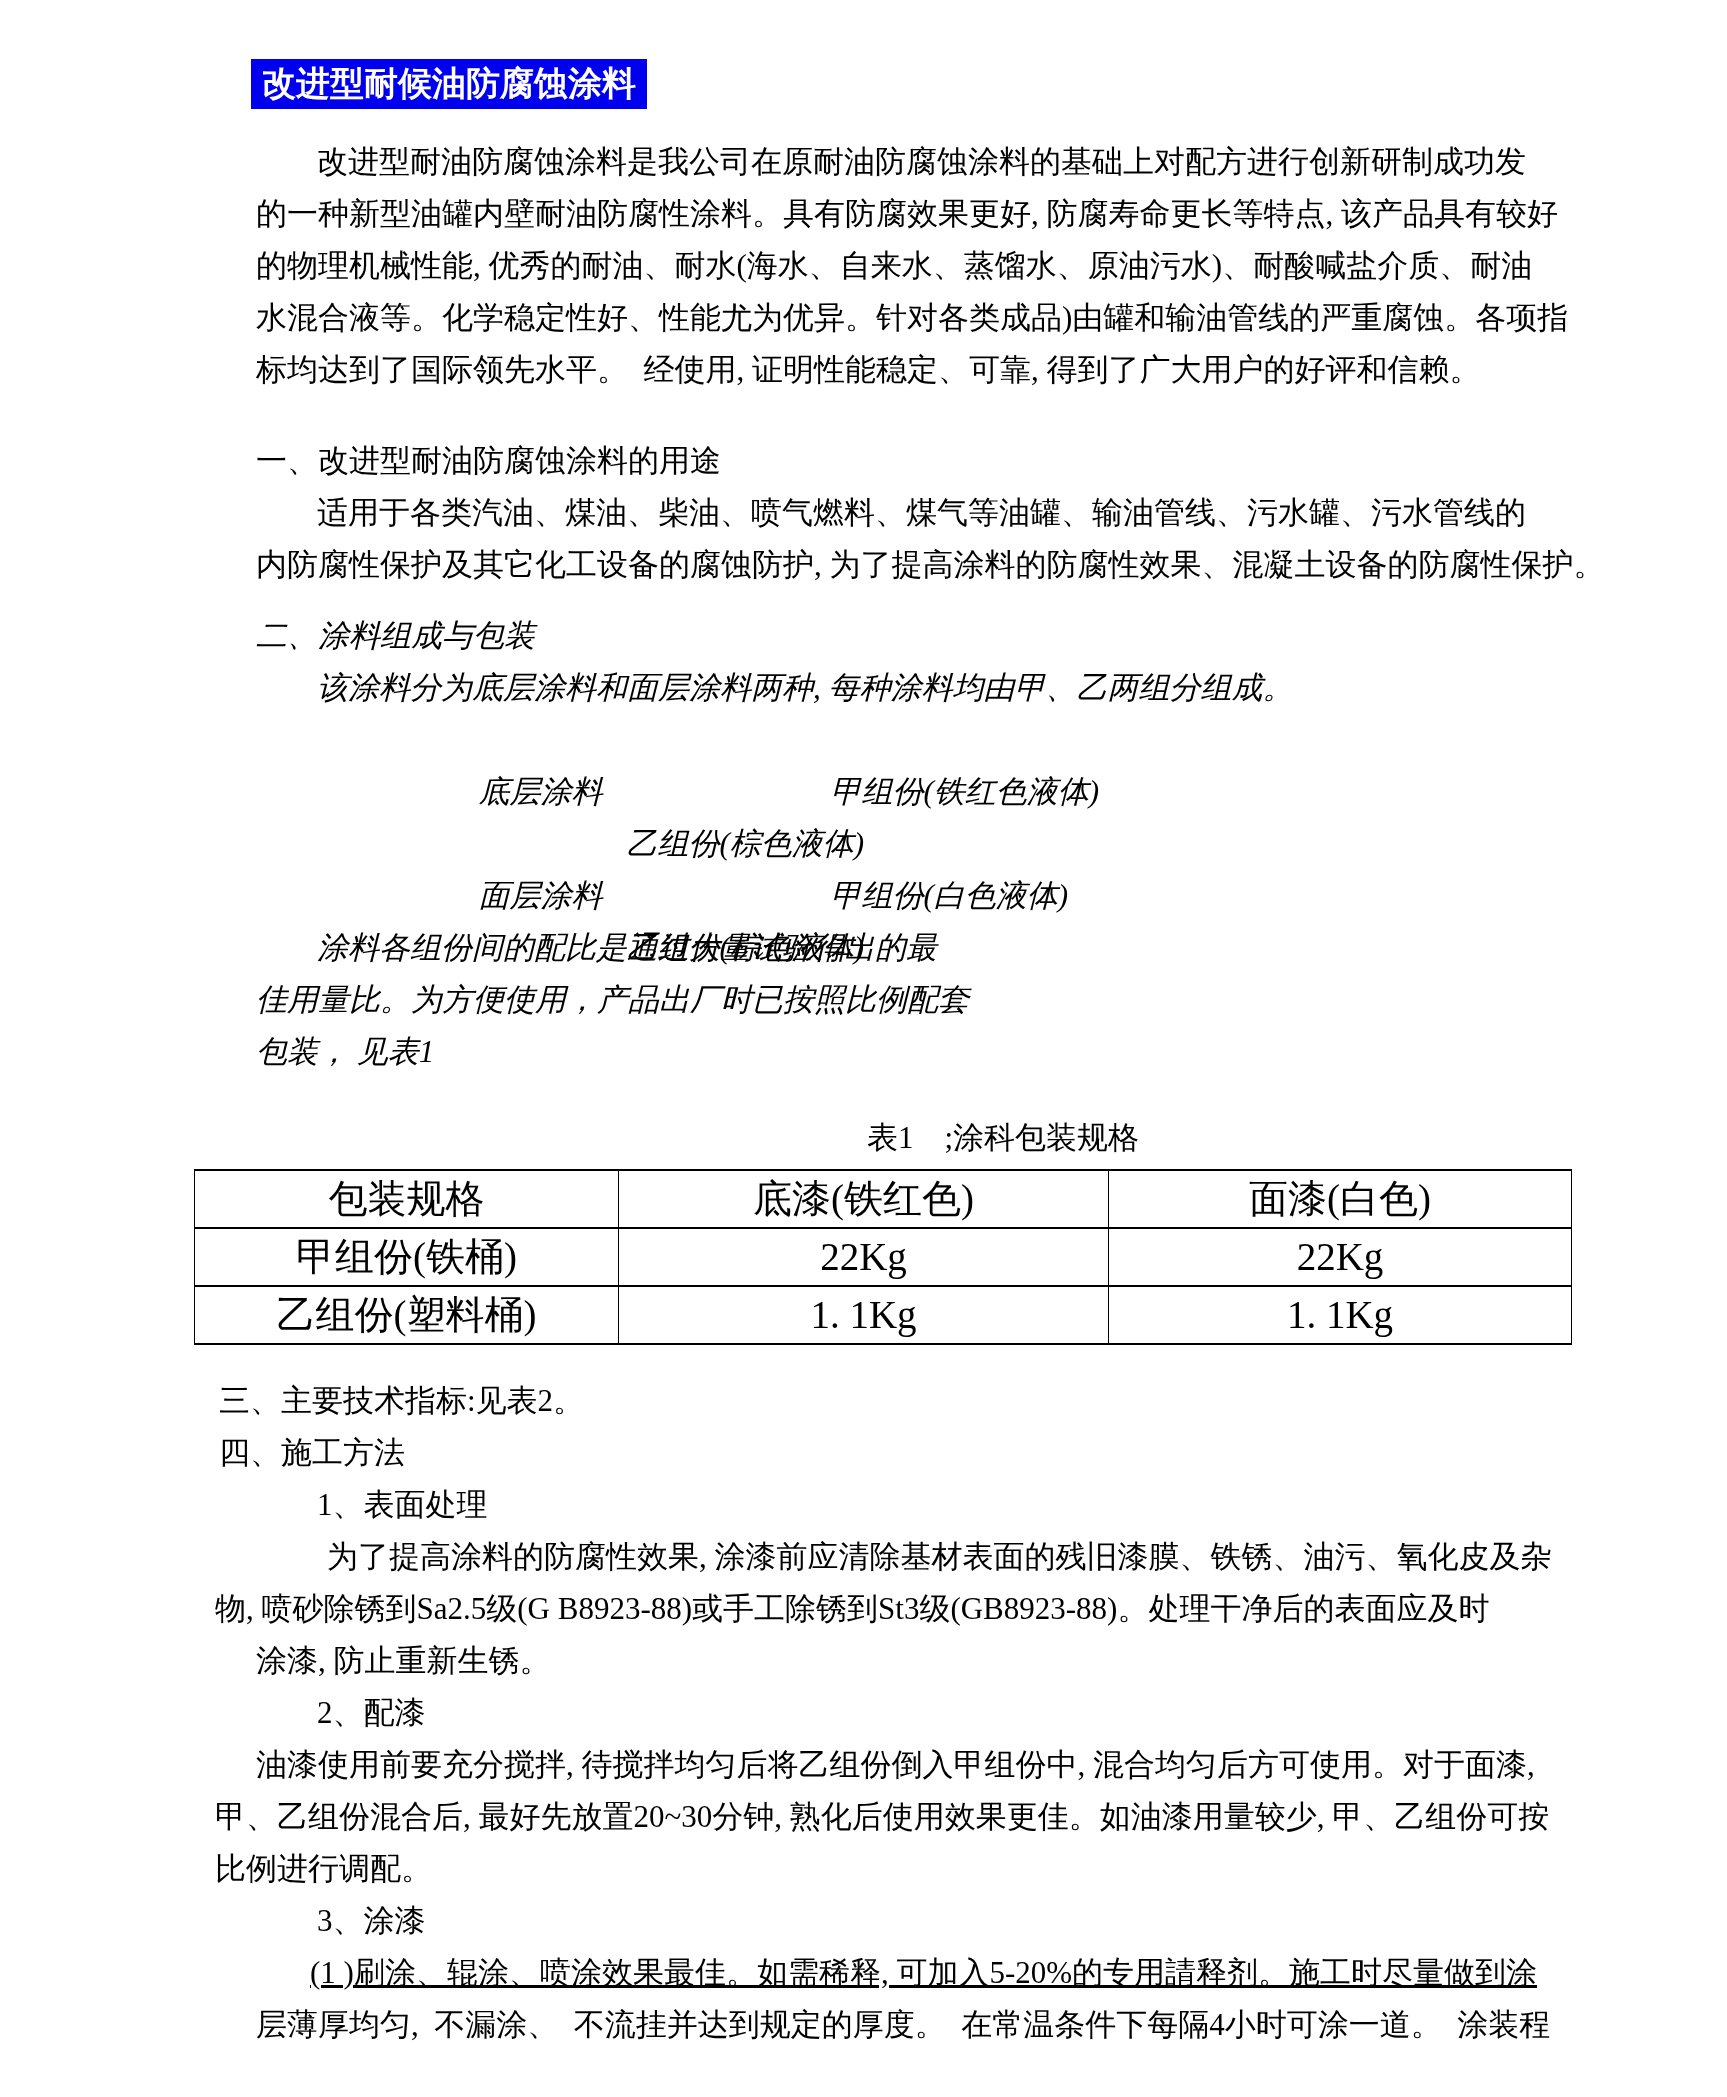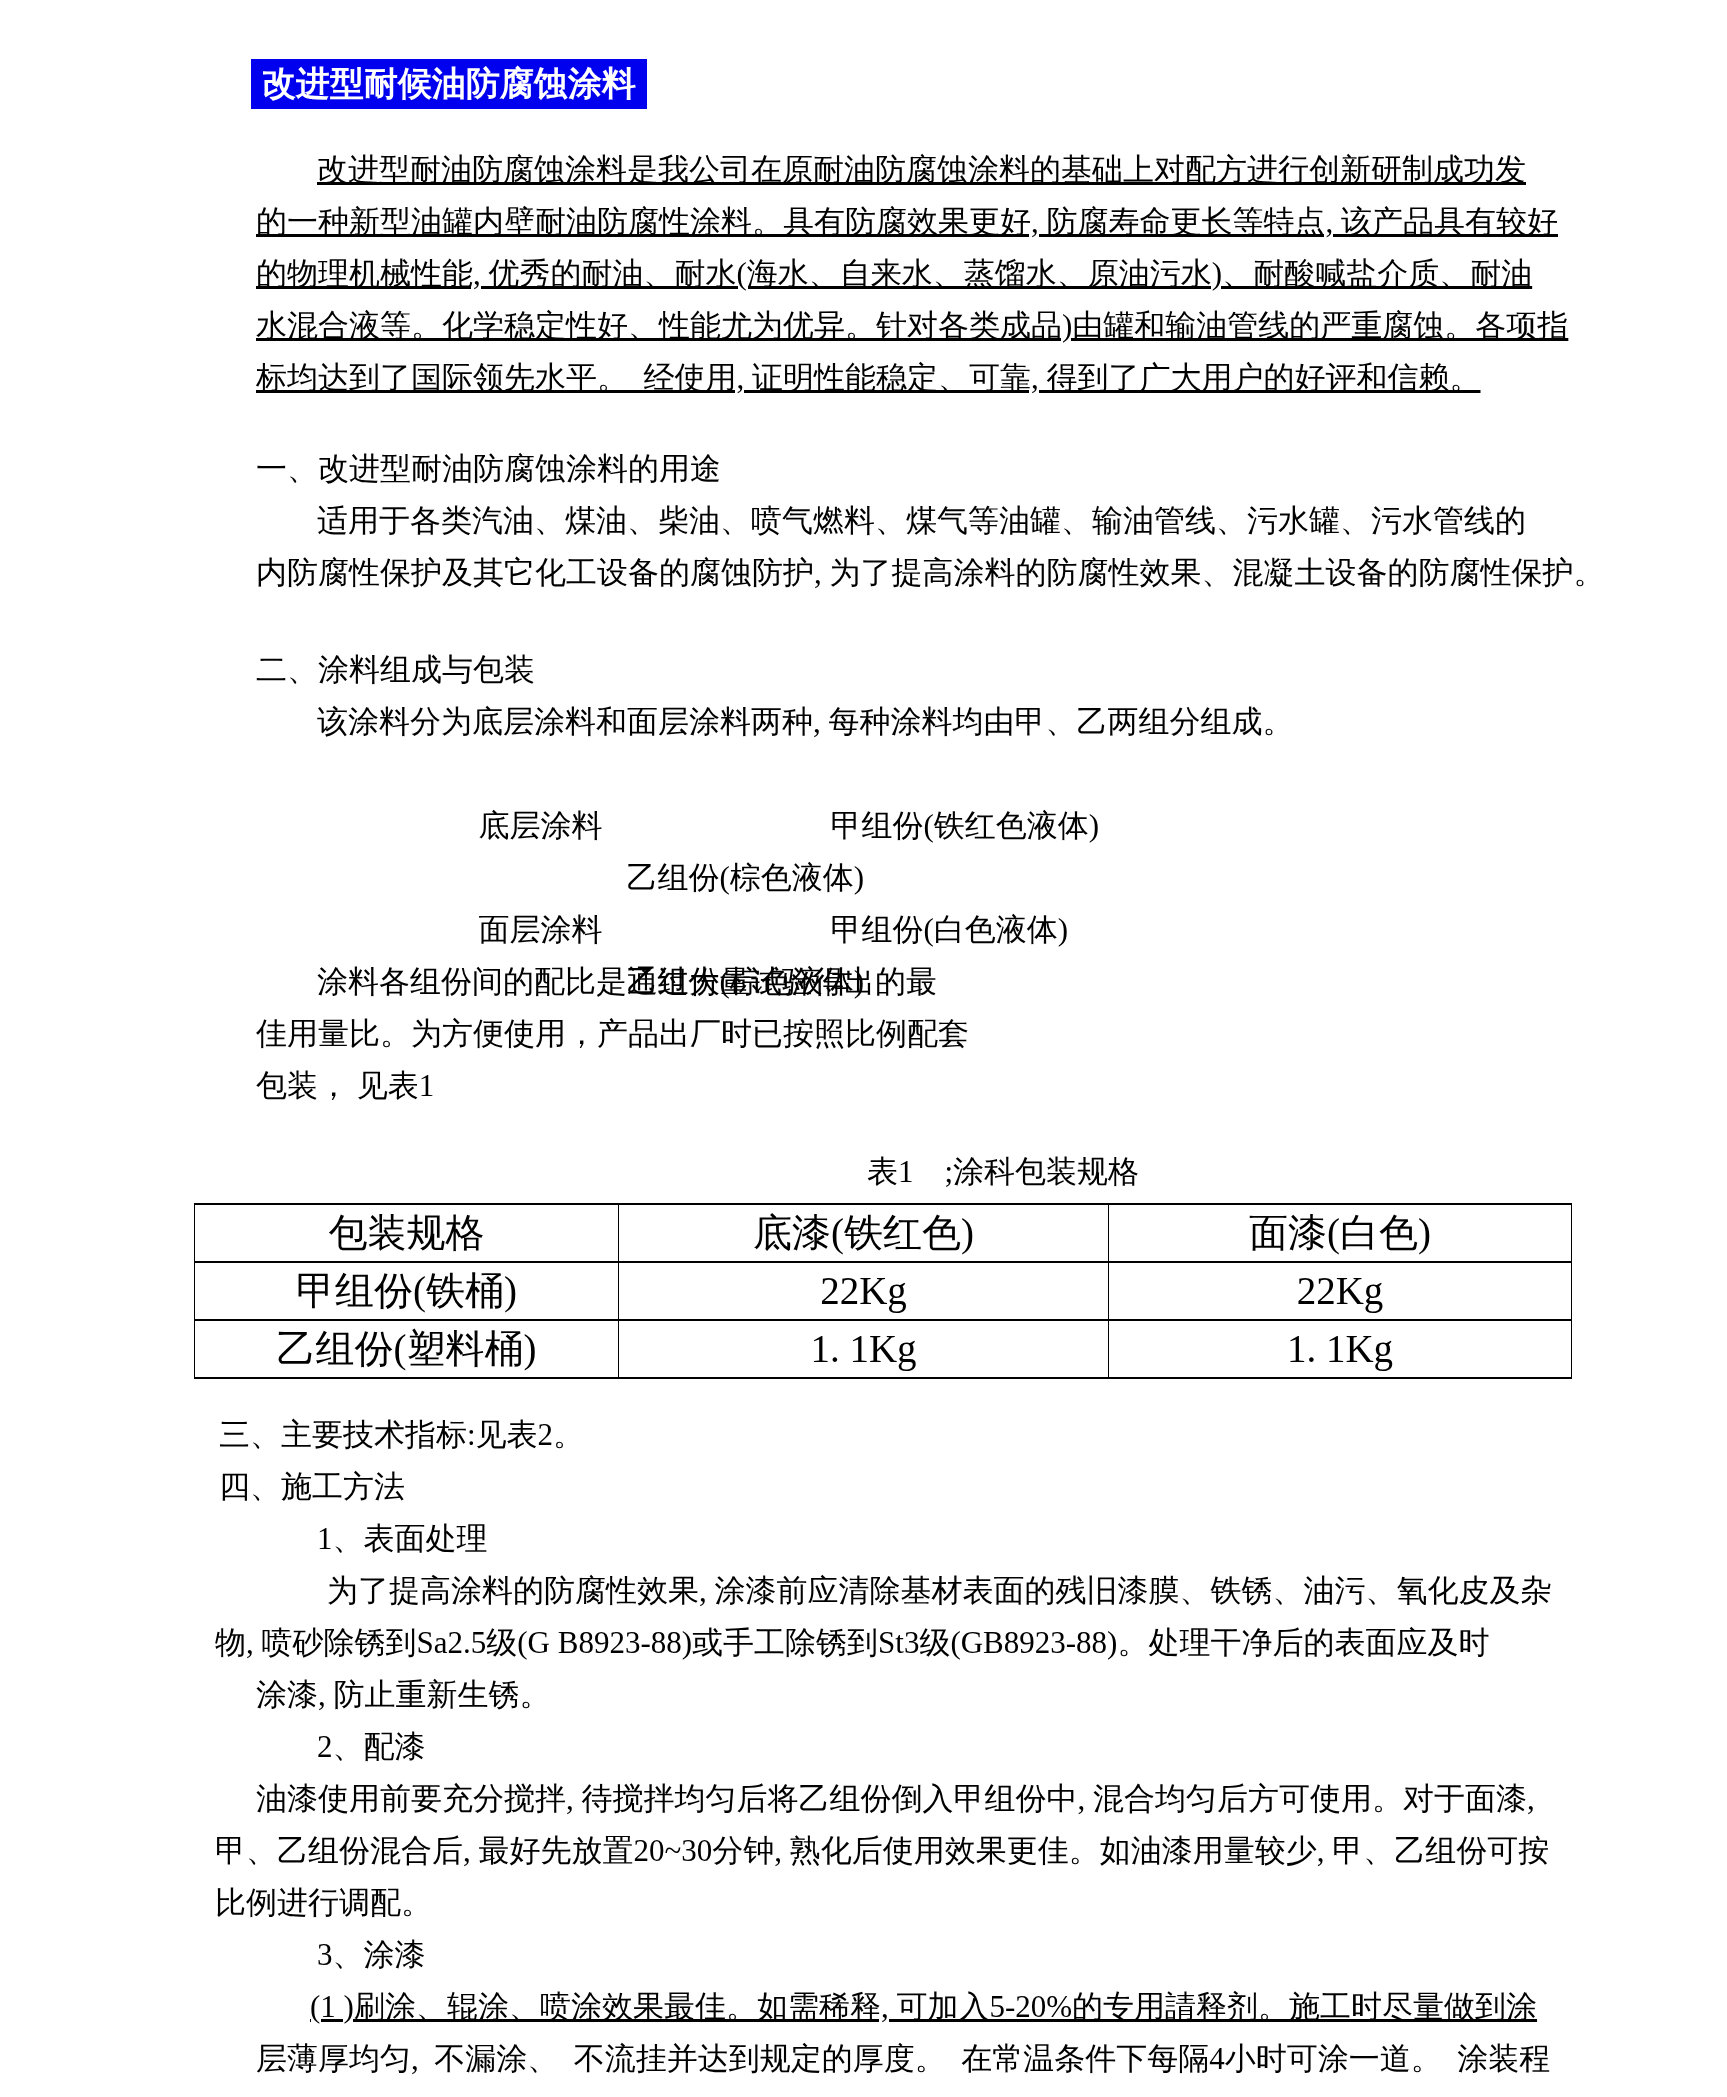--- a/index.html
+++ b/index.html
@@ -29,23 +29,23 @@
   .cap{padding-left:867px;}  
 
   .title-wrap{margin-top:59px;padding-left:251px;height:51px;}
   .doc-title{
     display:inline-block;
     font-size:34px;
     line-height:50px;
     font-weight:bold;
     padding:0 11px;
   }
-  .intro-block{margin-top:34px;text-decoration:underline;}
+  .intro-block{margin-top:26px;}
   .sec1-block{margin-top:39px;}
-  .sec2-block{margin-top:45px;}
+  .sec2-block{margin-top:19px;font-style:italic;}
   .caption-block{margin-top:34px;}
   .tail-block{margin-top:30px;}
 
   .comp-row .comp-label{
     display:inline-block;
     width:352px;
   }
   .comp-row{padding-left:432px;}
   .comp-sub{padding-left:580px;}
 

